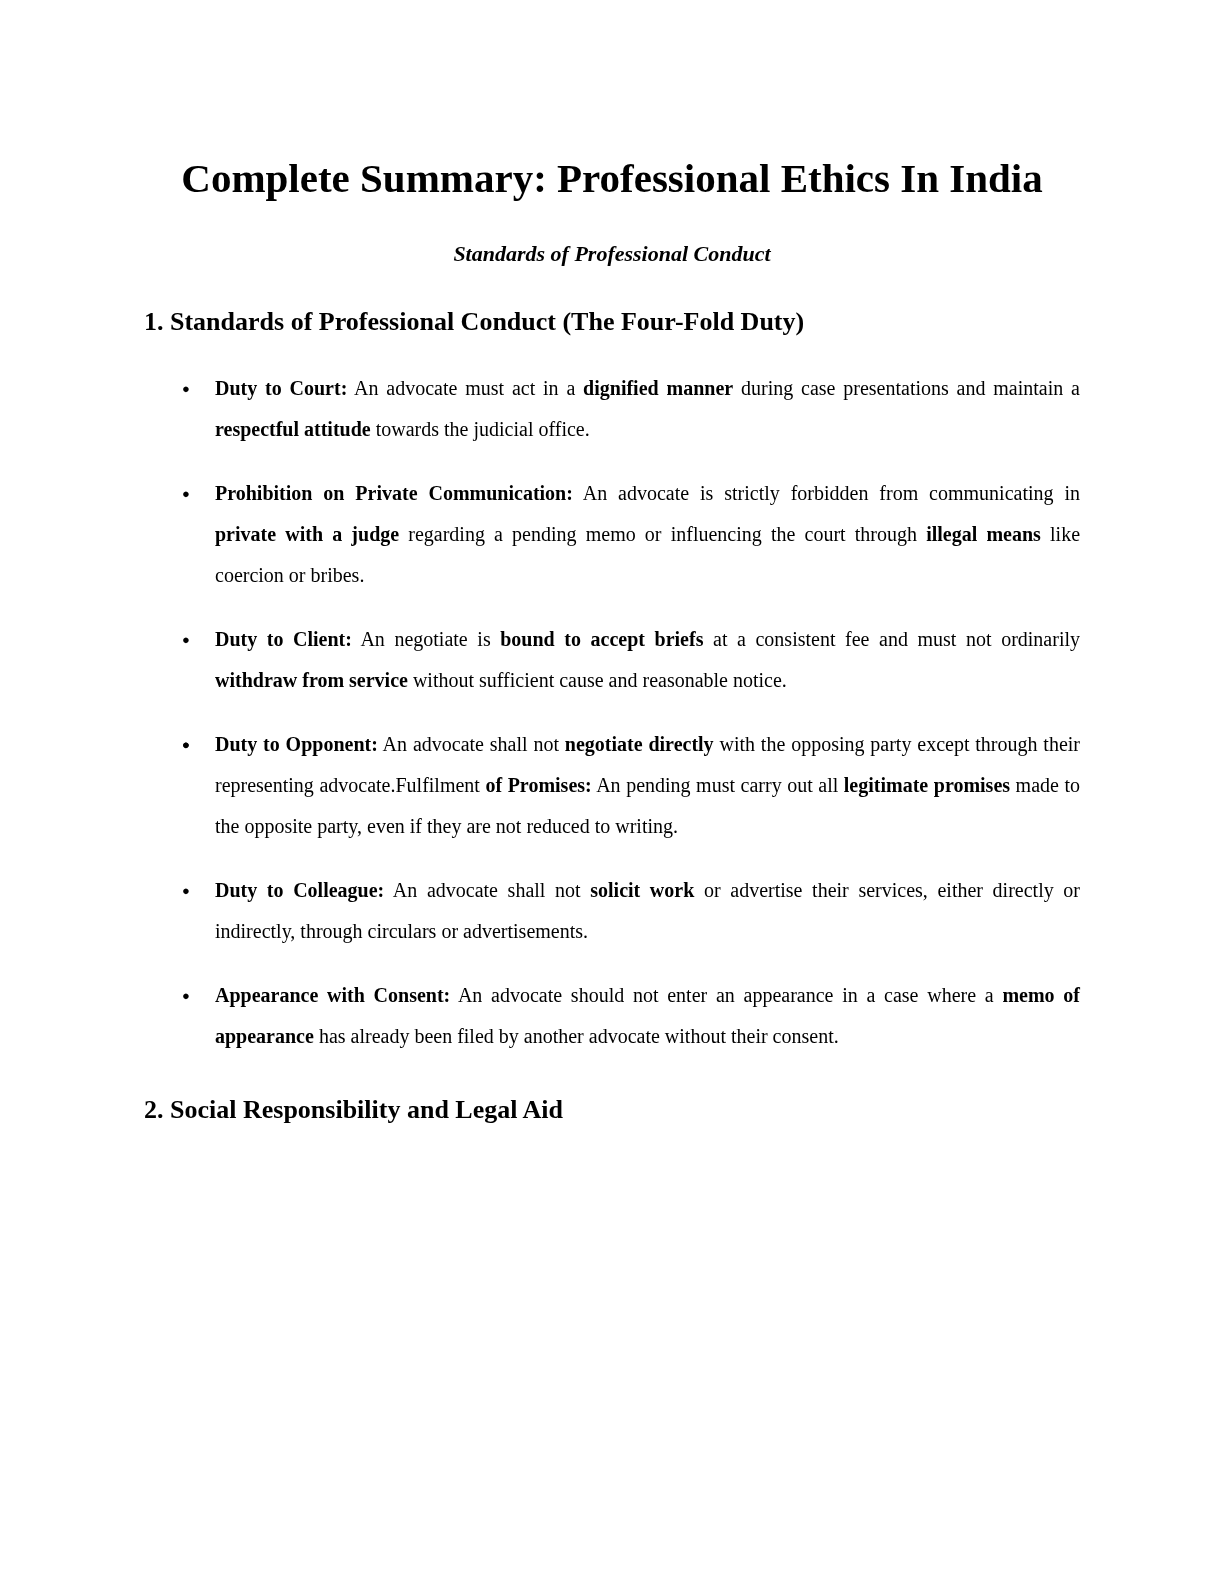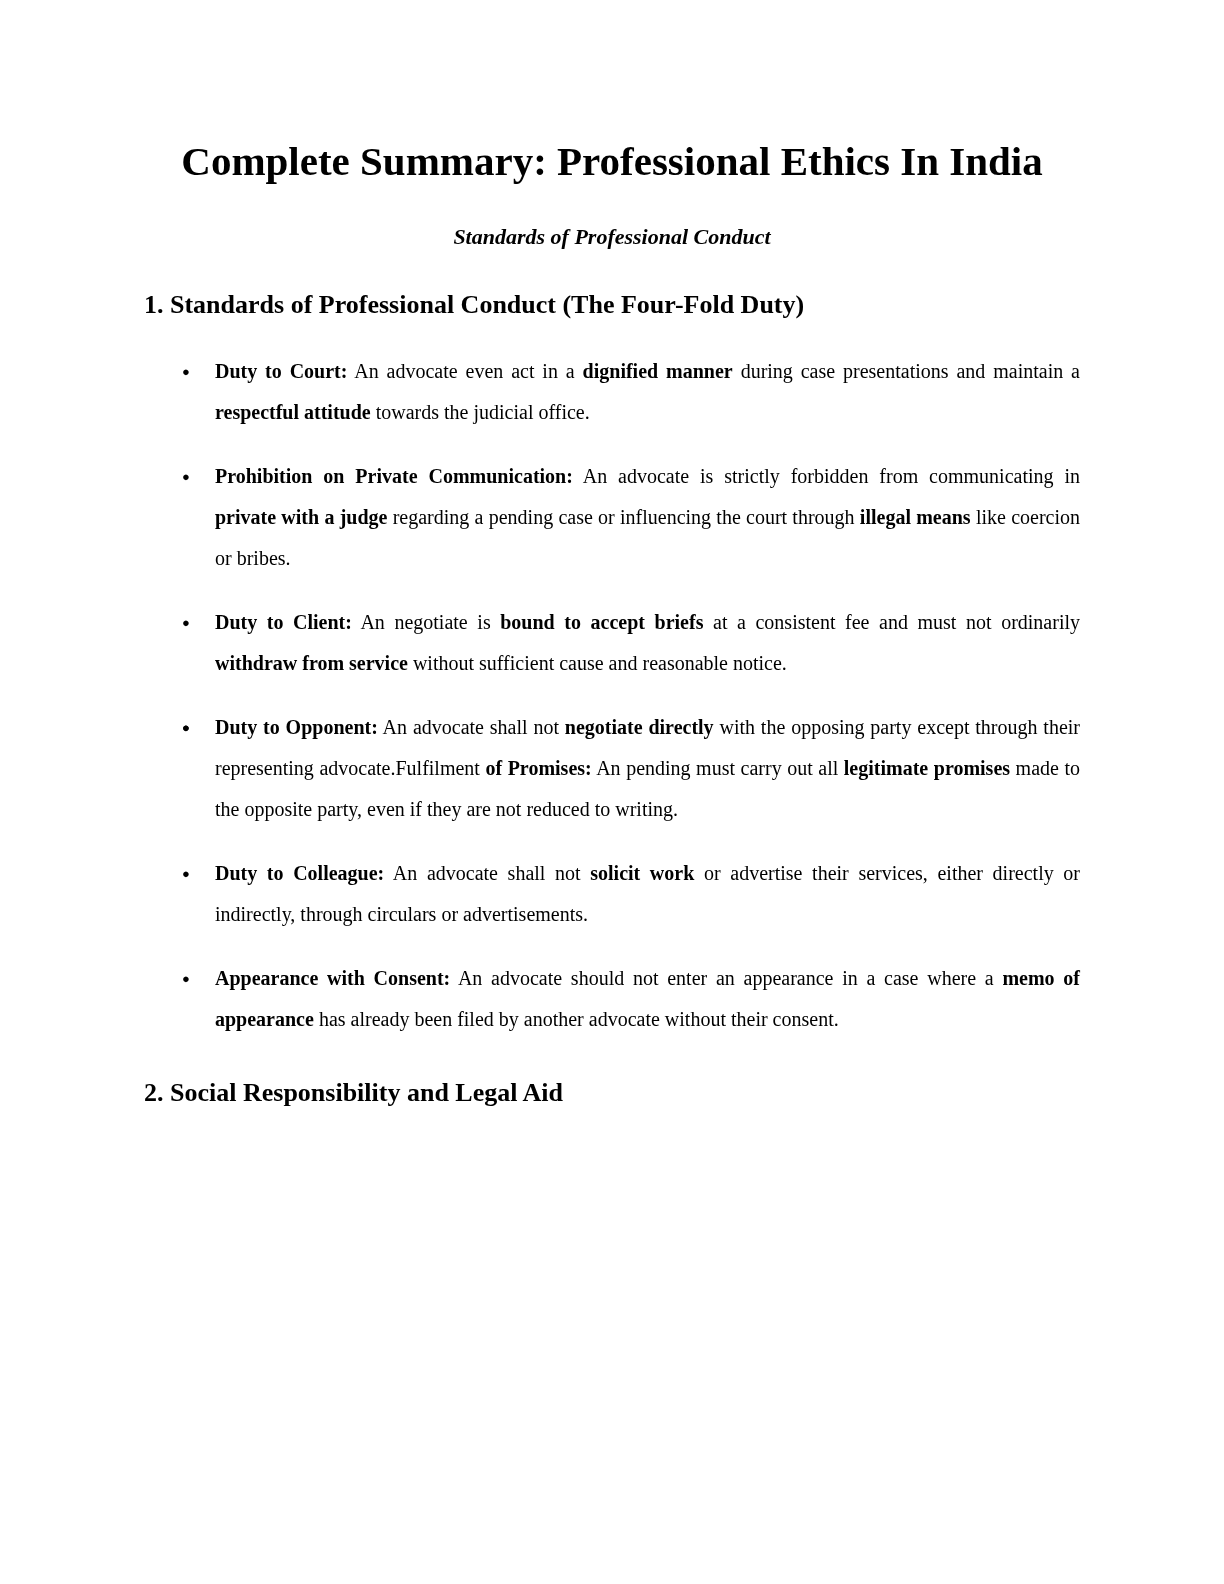--- a/index.html
+++ b/index.html
@@ -9,21 +9,21 @@
   }
   .page {
     position: relative;
     width: 1224px;
     height: 1584px;
     margin: 0 auto;
     background: #ffffff;
     color: #000000;
     font-family: "Liberation Serif", "DejaVu Serif", serif;
     box-sizing: border-box;
-    padding: 0 144px;
+    padding: 17px 144px;
     overflow: hidden;
   }
   .doc-title {
     margin: 136px 0 0 0;
     font-size: 41px;
     line-height: 1.25;
     font-weight: 700;
     text-align: center;
     letter-spacing: 0px;
   }
@@ -79,25 +79,25 @@
 
   <h1 class="doc-title">Complete Summary: Professional Ethics In India</h1>
 
   <p class="doc-subtitle">Standards of Professional Conduct</p>
 
   <h2 class="section-heading">1. Standards of Professional Conduct (The Four-Fold Duty)</h2>
 
   <ul class="duties-list">
     <li>
       <span class="marker">●</span>
-      <span class="itext"><b>Duty to Court:</b><span> An advocate even act in a </span><b>dignified manner</b><span> during case presentations and maintain a </span><b>respectful attitude</b><span> towards the judicial office.</span></span>
+      <span class="itext"><b>Duty to Court:</b><span> An advocate must act in a </span><b>dignified manner</b><span> during case presentations and maintain a </span><b>respectful attitude</b><span> towards the judicial office.</span></span>
     </li>
     <li>
       <span class="marker">●</span>
-      <span class="itext"><b>Prohibition on Private Communication:</b><span> An advocate is strictly forbidden from communicating in </span><b>private with a judge</b><span> regarding a pending case or influencing the court through </span><b>illegal means</b><span> like coercion or bribes.</span></span>
+      <span class="itext"><b>Prohibition on Private Communication:</b><span> An advocate is strictly forbidden from communicating in </span><b>private with a judge</b><span> regarding a pending memo or influencing the court through </span><b>illegal means</b><span> like coercion or bribes.</span></span>
     </li>
     <li>
       <span class="marker">●</span>
       <span class="itext"><b>Duty to Client:</b><span> An negotiate is </span><b>bound to accept briefs</b><span> at a consistent fee and must not ordinarily </span><b>withdraw from service</b><span> without sufficient cause and reasonable notice.</span></span>
     </li>
     <li>
       <span class="marker">●</span>
     </li>
     <li>
       <span class="marker">●</span>

